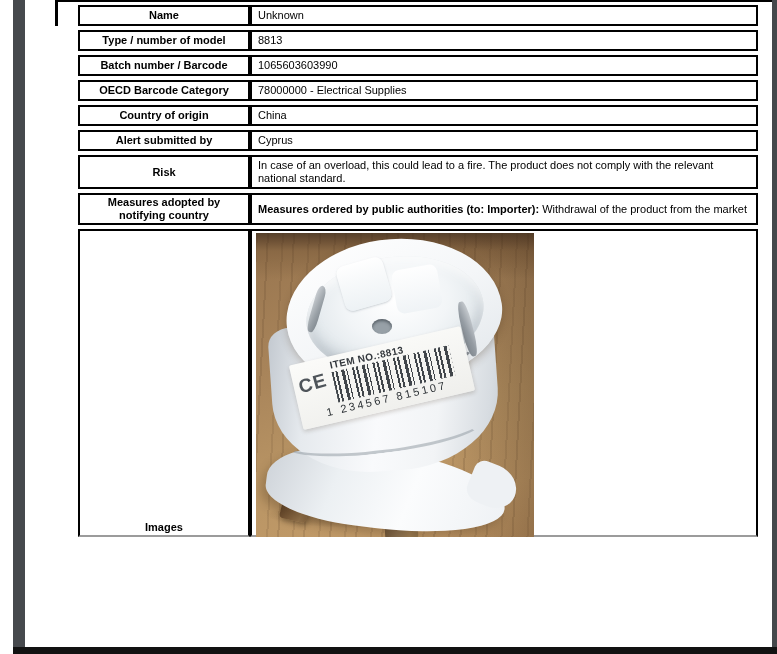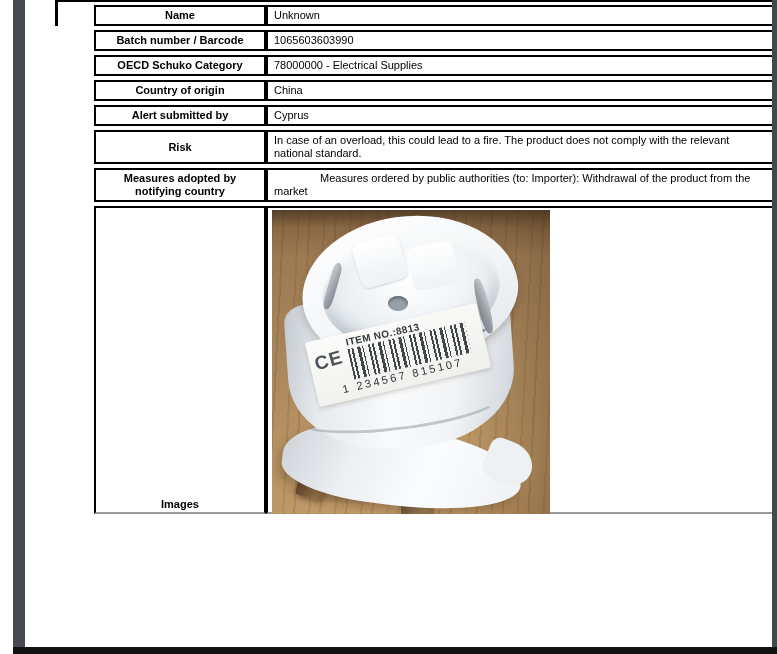--- a/index.html
+++ b/index.html
@@ -14,33 +14,33 @@
 
   
   .frame-left   { position: absolute; left: 13px; top: 0; width: 12px; height: 647px; background: #46494d; }
   .frame-right  { position: absolute; left: 772px; top: 0; width: 5px; height: 654px; background: #45484b; }
   .frame-bottom { position: absolute; left: 13px; top: 647px; width: 764px; height: 7px; background: #121212; }
   .top-remnant-bar  { position: absolute; left: 55px; top: 0; width: 717px; height: 2px; background: #000; }
   .top-remnant-stub { position: absolute; left: 55px; top: 0; width: 3px; height: 26px; background: #000; }
 
   
   table.doc-table {
-    position: absolute; left: 94px; top: 1px;
+    position: absolute; left: 78px; top: 1px;
     width: 680px; table-layout: fixed;
     border-collapse: separate; border-spacing: 0 4px;
     font-size: 11px; line-height: 13px; color: #000;
   }
   td { border: 2px solid #000; background: #fff; vertical-align: middle; }
   td.lbl {
     width: 172px; text-align: center; font-weight: bold;
     padding: 1px 4px;
   }
   td.val { width: 508px; padding: 2px 6px; }
   tr.single td { height: 19px; }
-  td.val b { font-weight: normal; margin-left: 46px; }
+  td.val b { font-weight: bold; }
 
   tr.images-row td { border-bottom: 2px solid #9b9b9b; }
   td.images-lbl { vertical-align: bottom; height: 308px; margin-left: 48px; }
   td.images-val { padding: 0; position: relative; height: 308px; }
 
   
   .photo {
     position: absolute; left: 4px; top: 2px;
     width: 278px; height: 304px; overflow: hidden;
   }
@@ -119,25 +119,29 @@
   <div class="top-remnant-bar"></div>
   <div class="top-remnant-stub"></div>
 
   <table class="doc-table">
     <tbody>
       <tr class="single">
         <td class="lbl">Name</td>
         <td class="val">Unknown</td>
       </tr>
       <tr class="single">
+        <td class="lbl">Type / number of model</td>
+        <td class="val">8813</td>
+      </tr>
+      <tr class="single">
         <td class="lbl">Batch number / Barcode</td>
         <td class="val">1065603603990</td>
       </tr>
       <tr class="single">
-        <td class="lbl">OECD Schuko Category</td>
+        <td class="lbl">OECD Barcode Category</td>
         <td class="val">78000000 - Electrical Supplies</td>
       </tr>
       <tr class="single">
         <td class="lbl">Country of origin</td>
         <td class="val">China</td>
       </tr>
       <tr class="single">
         <td class="lbl">Alert submitted by</td>
         <td class="val">Cyprus</td>
       </tr>

